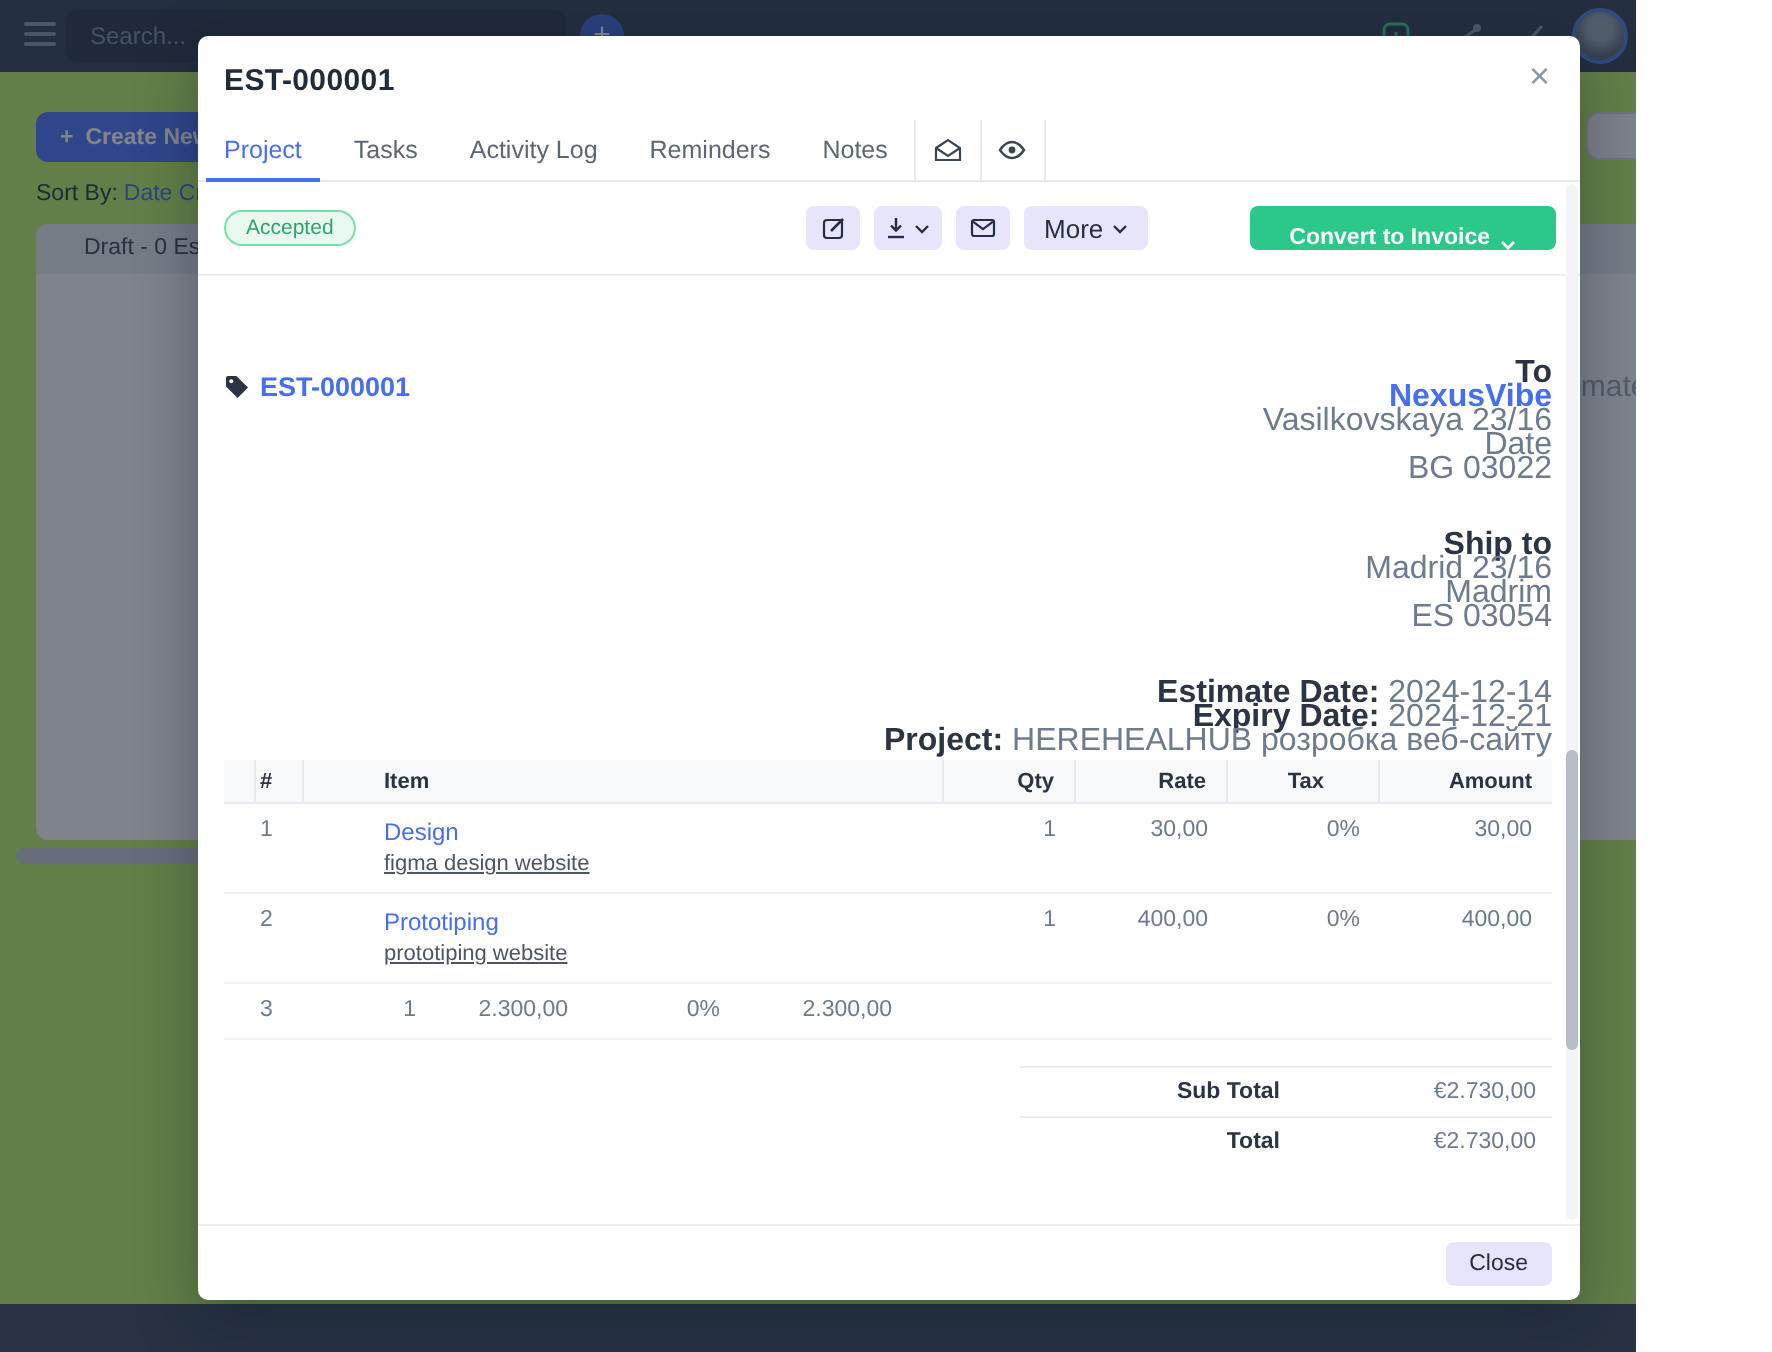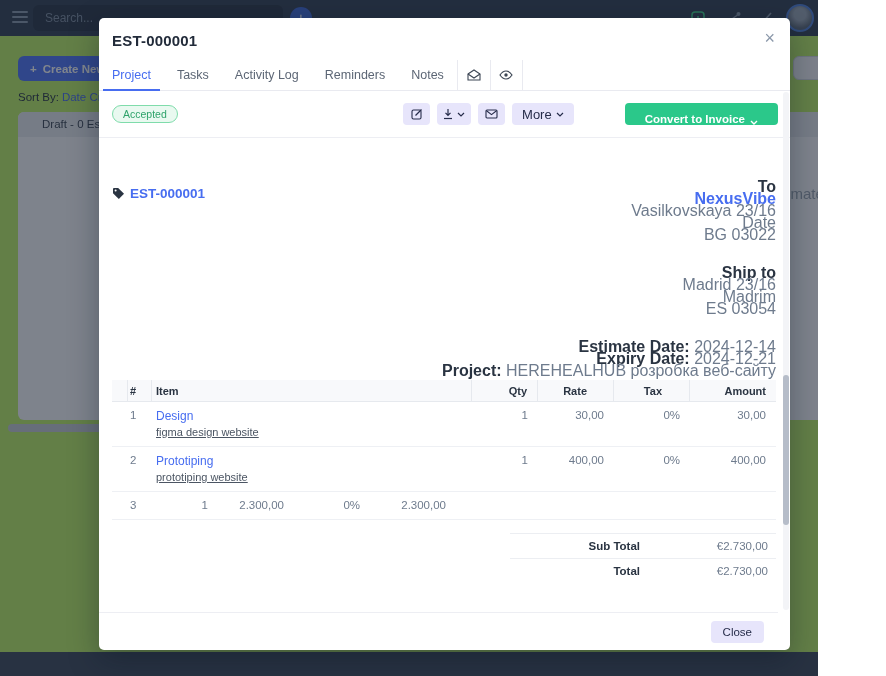--- a/index.html
+++ b/index.html
@@ -74,39 +74,39 @@
   .m-info .gap { height:13px; }
   .m-info a { color:#476df0; text-decoration:none; font-weight:bold; cursor:pointer; }
 
   .m-table { position:absolute; left:13px; right:14px; top:362px; }
   .t-head { display:flex; background:#f8f9fb; border-bottom:1px solid #e6e9ee; height:22px; align-items:center;
     font-size:11px; font-weight:bold; color:#2a3442; }
   .t-head > div { border-right:1px solid #e6e9ee; height:100%; display:flex; align-items:center; }
   .t-head > div:last-child { border-right:none; }
   .c-handle { width:16px; flex:none; }
   .c-num { width:24px; flex:none; padding-left:2px; }
-  .c-item { flex:1; padding-left:4px; }
+  .c-item { flex:1; padding-left:4px;margin-left:36px; }
   .c-qty { width:66px; flex:none; justify-content:flex-end; padding-right:10px; }
-  .c-rate { width:76px; flex:none; justify-content:flex-end; padding-right:26px; }
+  .c-rate { width:76px; flex:none; justify-content:flex-end; padding-right:10px; }
   .c-tax { width:76px; flex:none; justify-content:flex-end; padding-right:27px; }
   .c-amt { width:86px; flex:none; justify-content:flex-end; padding-right:10px; }
   .t-row { display:flex; border-bottom:1px solid #eef0f4; padding:7px 0 8px; font-size:11.5px; color:#6e7b8d; }
   .t-row .c-qty,.t-row .c-rate,.t-row .c-tax,.t-row .c-amt { text-align:right; padding-right:10px; }
   .t-row .c-num { color:#6e7b8d; }
   .itm-name { display:block; color:#476df0; font-size:12px; text-decoration:none; cursor:pointer; }
   .itm-desc { display:block; color:#4b5563; font-size:11px; margin-top:3px;text-decoration:underline; }
   .handle { position:relative; width:3px; height:3px; margin:2px 0 0 3px; background:#c4cad4; border-radius:50%;
     box-shadow:0 5px 0 #c4cad4,0 10px 0 #c4cad4,5px 0 0 #c4cad4,5px 5px 0 #c4cad4,5px 10px 0 #c4cad4; cursor:grab; }
 
   .m-totals { position:absolute; right:14px; top:515px; width:266px; }
   .tot-row { display:flex; border-top:1px solid #eceef2; height:25px; align-items:center; font-size:11.5px; }
   .tot-label { width:130px; text-align:right; font-weight:bold; color:#2a3442; }
   .tot-val { flex:1; text-align:right; padding-right:8px; color:#6e7b8d; }
 
-  .m-footer { position:absolute; left:0; right:12px; top:594px; border-top:1px solid #edeef3; height:38px; }
+  .m-footer { position:absolute; left:0; right:0; top:594px; border-top:1px solid #edeef3; height:38px; }
   .close-btn { position:absolute; right:14px; top:8px; height:22px; padding:0 12px; background:#e7e5fb; border:none;
     border-radius:4px; color:#262c4a; font-size:11.5px; cursor:pointer; }
   .m-scrolltrack { position:absolute; right:1px; top:74px; bottom:40px; width:6px; background:#f3f4f7; border-radius:3px; }
   .m-scrollthumb { position:absolute; right:1px; top:357px; width:6px; height:150px; background:#b6bdc9; border-radius:3px; cursor:pointer; }
   svg { display:block; }
 </style>
 </head>
 <body>
 
 <div class="screen">

